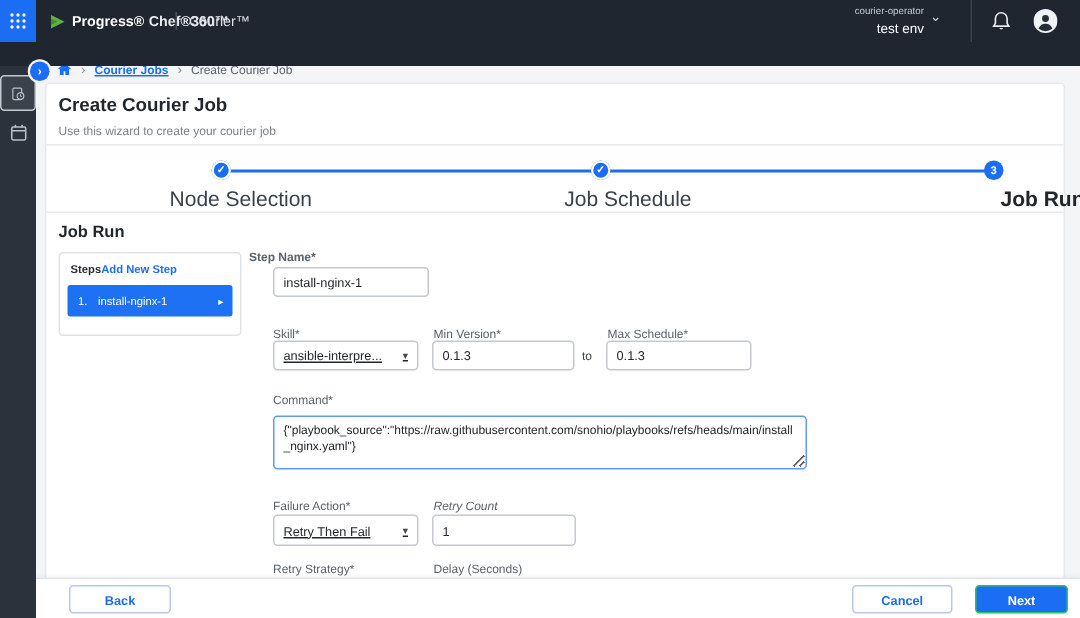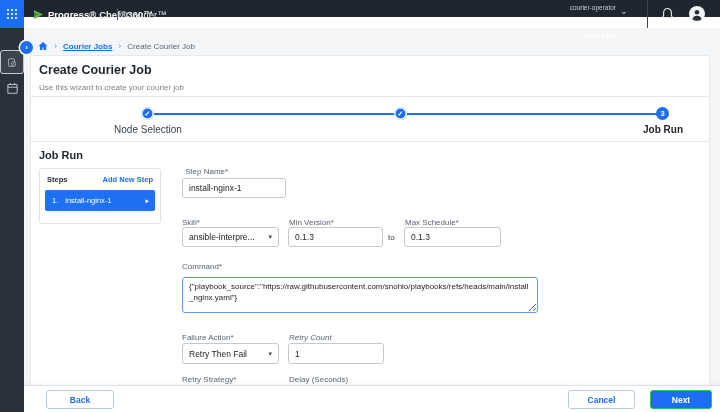--- a/index.html
+++ b/index.html
@@ -1,30 +1,30 @@
 <!DOCTYPE html>
 <html><head>
 <meta charset="utf-8">
 <style>
   * { margin:0; padding:0; box-sizing:border-box; }
   html,body { width:720px; height:412px; }
   body { font-family:"Liberation Sans", sans-serif; background:#fff; position:relative; overflow:hidden; }
   .abs { position:absolute; }
 
   
-  .hdr { left:0; top:0; width:720px; height:17px; background:#20262f; z-index:10; }
+  .hdr { left:0; top:0; width:720px; height:44px; background:#20262f; z-index:10; }
   .launcher { left:0; top:0; width:24px; height:28px; background:#1b6ef3; display:flex; align-items:center; justify-content:center; cursor:pointer; }
   .brand { left:33px; top:0; height:28px; display:flex; align-items:center; gap:4px; }
   .brand .p { color:#fff; font-weight:bold; font-size:9.5px; }
   .brand .c { color:#e8ebef; font-weight:bold; font-size:9.5px; margin-left:-1px; }
   .hdr-div { top:8px; width:1px; height:12px; background:#4a525d; }
   .product { left:126px; top:0; height:28px; display:flex; align-items:center; color:#dfe3e8; font-size:9.5px; }
   .usermenu { right:104px; top:3px; text-align:right; line-height:10px; cursor:pointer; }
   .usermenu .role { color:#c3c9d1; font-size:6.5px; display:block; }
-  .usermenu .env { color:#fff; font-size:9px; display:block; margin-top:18px; }
+  .usermenu .env { color:#fff; font-size:9px; display:block; margin-top:1px; }
   .uchev { left:620px; top:6px; color:#cfd5db; font-size:9px; }
   .vdiv { left:647px; top:0; width:1px; height:28px; background:#3a414b; }
 
   
   .sidebar { left:0; top:28px; width:24px; height:384px; background:#2c323b; z-index:9; }
   .side-item { left:0; width:24px; height:24px; display:flex; align-items:center; justify-content:center; cursor:pointer; }
   .side-item.sel { background:#3b424c; }
   .toggle { left:20px; top:41px; width:13px; height:13px; border-radius:50%; background:#1b6ef3; color:#fff;
             display:flex; align-items:center; justify-content:center; font-size:8px; font-weight:bold;
             z-index:11; box-shadow:0 0 0 1.5px #f3f5f7; cursor:pointer; }
@@ -44,40 +44,40 @@
   .pg-sub { left:8px; top:27px; font-size:8px; color:#79838c; }
   .hr { left:0; width:678px; height:1px; background:#e7eaec; }
 
   
   .step-line { left:117px; top:57px; width:515px; height:2px; background:#1b6ef3; }
   .step-dot { top:51px; width:13px; height:13px; border-radius:50%; background:#1b6ef3; color:#fff;
               display:flex; align-items:center; justify-content:center; box-shadow:inset 0 0 0 1.5px #fff; }
   .step-dot .g { font-size:7px; font-weight:bold; line-height:1; }
   .step-dot.cur { box-shadow:none; }
   .step-dot.cur .g { font-size:7.5px; }
-  .step-lbl { top:68px; width:120px; text-align:center; font-size:10px; color:#39424a; }
+  .step-lbl { top:68px; width:120px; text-align:right; font-size:14px; color:#39424a; }
   .step-lbl.cur { font-weight:bold; color:#21262b; }
 
   
   .sect-title { left:8px; top:93px; font-size:11px; font-weight:bold; color:#1f262c; }
   .panel { left:8px; top:112px; width:122px; height:56px; background:#fff; border:1px solid #dfe3e7; border-radius:3px; }
-  .panel-hd { display:flex; justify-content:space-between; align-items:center; padding:6px 7px 4px 7px; }
+  .panel-hd { display:flex; justify-content:flex-start; align-items:center; padding:6px 7px 4px 7px; }
   .panel-hd .t { font-size:7.5px; font-weight:bold; color:#272e34; }
   .panel-hd .a { font-size:7.5px; font-weight:bold; color:#1b6ef3; cursor:pointer; }
   .panel-row { margin:2px 5px 0 5px; height:21px; background:#1f71f4; border-radius:2px; color:#fff;
                display:flex; align-items:center; padding:0 6px 0 7px; font-size:7.5px; cursor:pointer; }
   .panel-row .nm { margin-left:7px; }
   .panel-row .arr { margin-left:auto; font-size:7px; }
 
   
   .lbl { font-size:8px; color:#59636d; }
   .inp { border:1px solid #c3c9cf; border-radius:3px; background:#fff; font-size:8.5px; color:#21262b;
          padding:0 6px; font-family:"Liberation Sans", sans-serif; }
   .sel { border:1px solid #c3c9cf; border-radius:3px; background:#fff; font-size:8.5px; color:#21262b;
-         display:flex; align-items:center; padding:0 6px; cursor:pointer; }
+         display:flex; align-items:center; padding:0 6px; cursor:pointer;text-decoration:underline; }
   .sel .chev { margin-left:auto; font-size:7px; color:#444b52; }
   .cmd { left:151px; top:221px; width:356px; height:36px; border:1.5px solid #5e9bf5; border-radius:3px;
          font-size:8px; line-height:11px; color:#21262b; padding:3px 6px; font-family:"Liberation Sans", sans-serif;
          word-break:break-all; resize:both; overflow:auto; }
   .to { font-size:8px; color:#3c454d; }
 
   
   .footer { left:24px; top:385px; width:696px; height:27px; background:#fff; border-top:1px solid #dde2e7;
             box-shadow:0 -1px 3px rgba(20,30,40,.05); z-index:8; }
   .btn { position:absolute; top:4px; height:19px; border-radius:3px; font-size:8.5px; font-weight:bold;
@@ -179,38 +179,39 @@
   <div class="abs step-dot" style="left:110px;">
     <span class="g">✓</span>
   </div>
   <div class="abs step-dot" style="left:363px;">
     <span class="g">✓</span>
   </div>
   <div class="abs step-dot cur" style="left:625px;">
     <span class="g">3</span>
   </div>
   <div class="abs step-lbl" style="left:57px;">Node Selection</div>
+  <div class="abs step-lbl" style="left:310px;">Job Schedule</div>
   <div class="abs step-lbl cur" style="left:572px;">Job Run</div>
   <div class="abs hr" style="top:85px;"></div>
 
   <div class="abs sect-title">Job Run</div>
 
   <div class="abs panel">
     <div class="panel-hd">
       <span class="t">Steps</span>
       <span class="a">Add New Step</span>
     </div>
     <div class="panel-row">
       <span>1.</span>
       <span class="nm">install-nginx-1</span>
       <span class="arr">▸</span>
     </div>
   </div>
 
-  <div class="abs lbl" style="left:154px; top:111px;">Step Name*</div>
+  <div class="abs lbl" style="left:135px; top:111px;font-weight:bold;">Step Name*</div>
   <input class="abs inp" style="left: 151px; top: 122px; width: 104px; height: 20px;" value="install-nginx-1">
 
   <div class="abs lbl" style="left:151px; top:162px;">Skill*</div>
   <div class="abs sel" style="left:151px; top:171px; width:97px; height:20px;">
     <span>ansible-interpre...</span>
     <span class="chev">▾</span>
   </div>
 
   <div class="abs lbl" style="left:258px; top:162px;">Min Version*</div>
   <input class="abs inp" style="left: 257px; top: 171px; width: 95px; height: 20px;" value="0.1.3">

